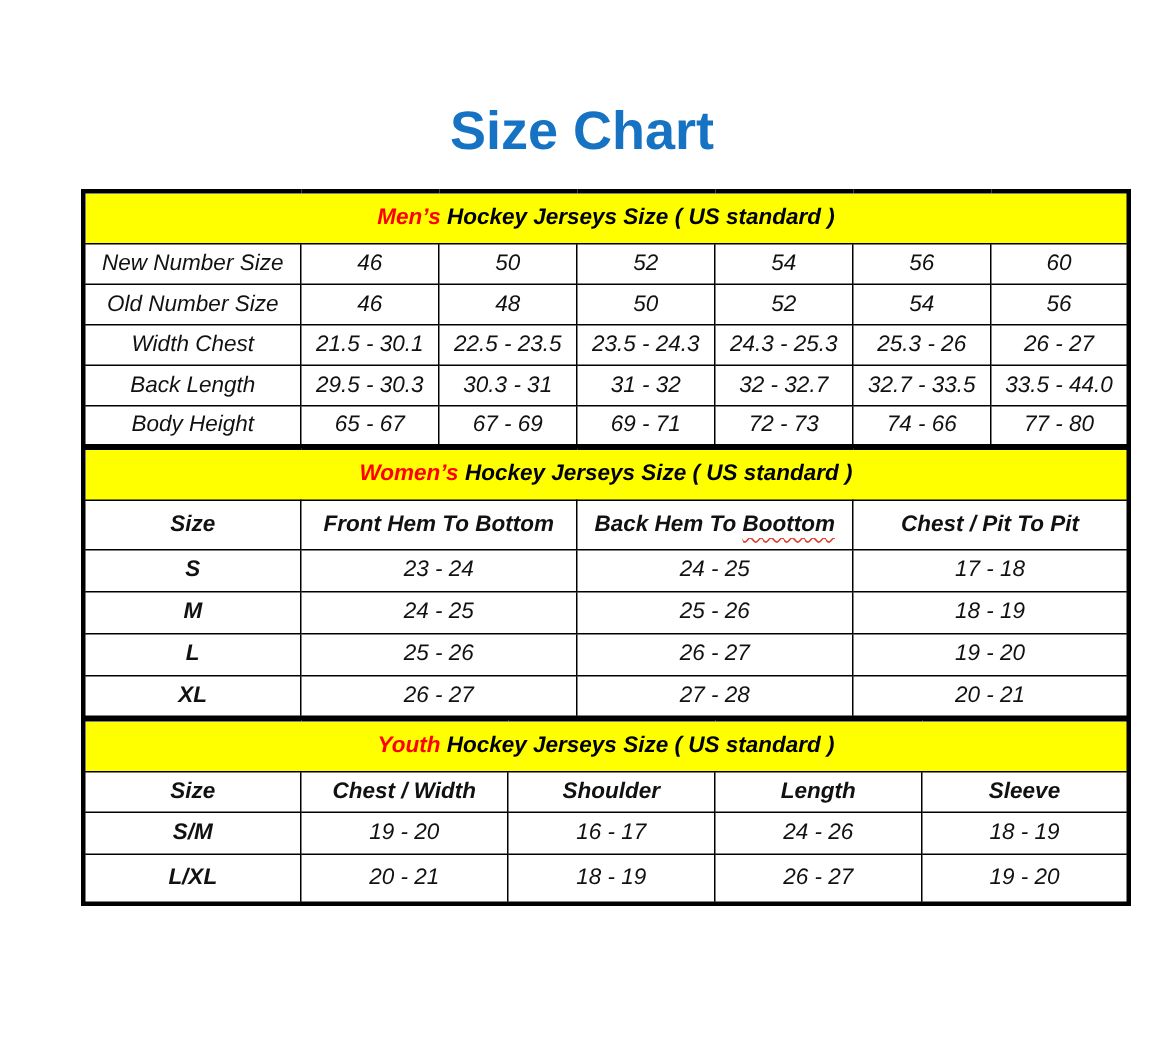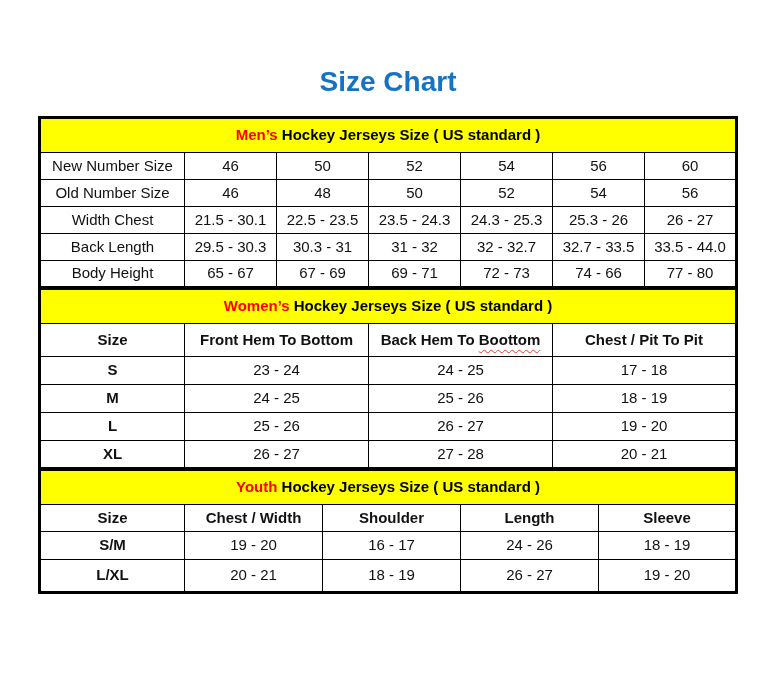--- a/index.html
+++ b/index.html
@@ -12,27 +12,27 @@
     color: #111111;
     overflow: hidden;
   }
   .page { position: relative; width: 776px; height: 692px; }
 
   .page-title {
     margin: 0;
     padding-top: 66px;
     padding-bottom: 18px;
     text-align: center;
-    font-size: 28px;
+    font-size: 36px;
     font-weight: bold;
     color: #1673c4;
     letter-spacing: 0px;
   }
 
-  .chart-wrap { margin-left: 38px; width: 664px; }
+  .chart-wrap { margin-left: 54px; width: 664px; font-style: italic; }
 
   table.size-table {
     border-collapse: collapse;
     table-layout: fixed;
     width: 700px;
     border: 3px solid #000000;
   }
   table.size-table + table.size-table { margin-top: -2px; }
 
   table.size-table th,

